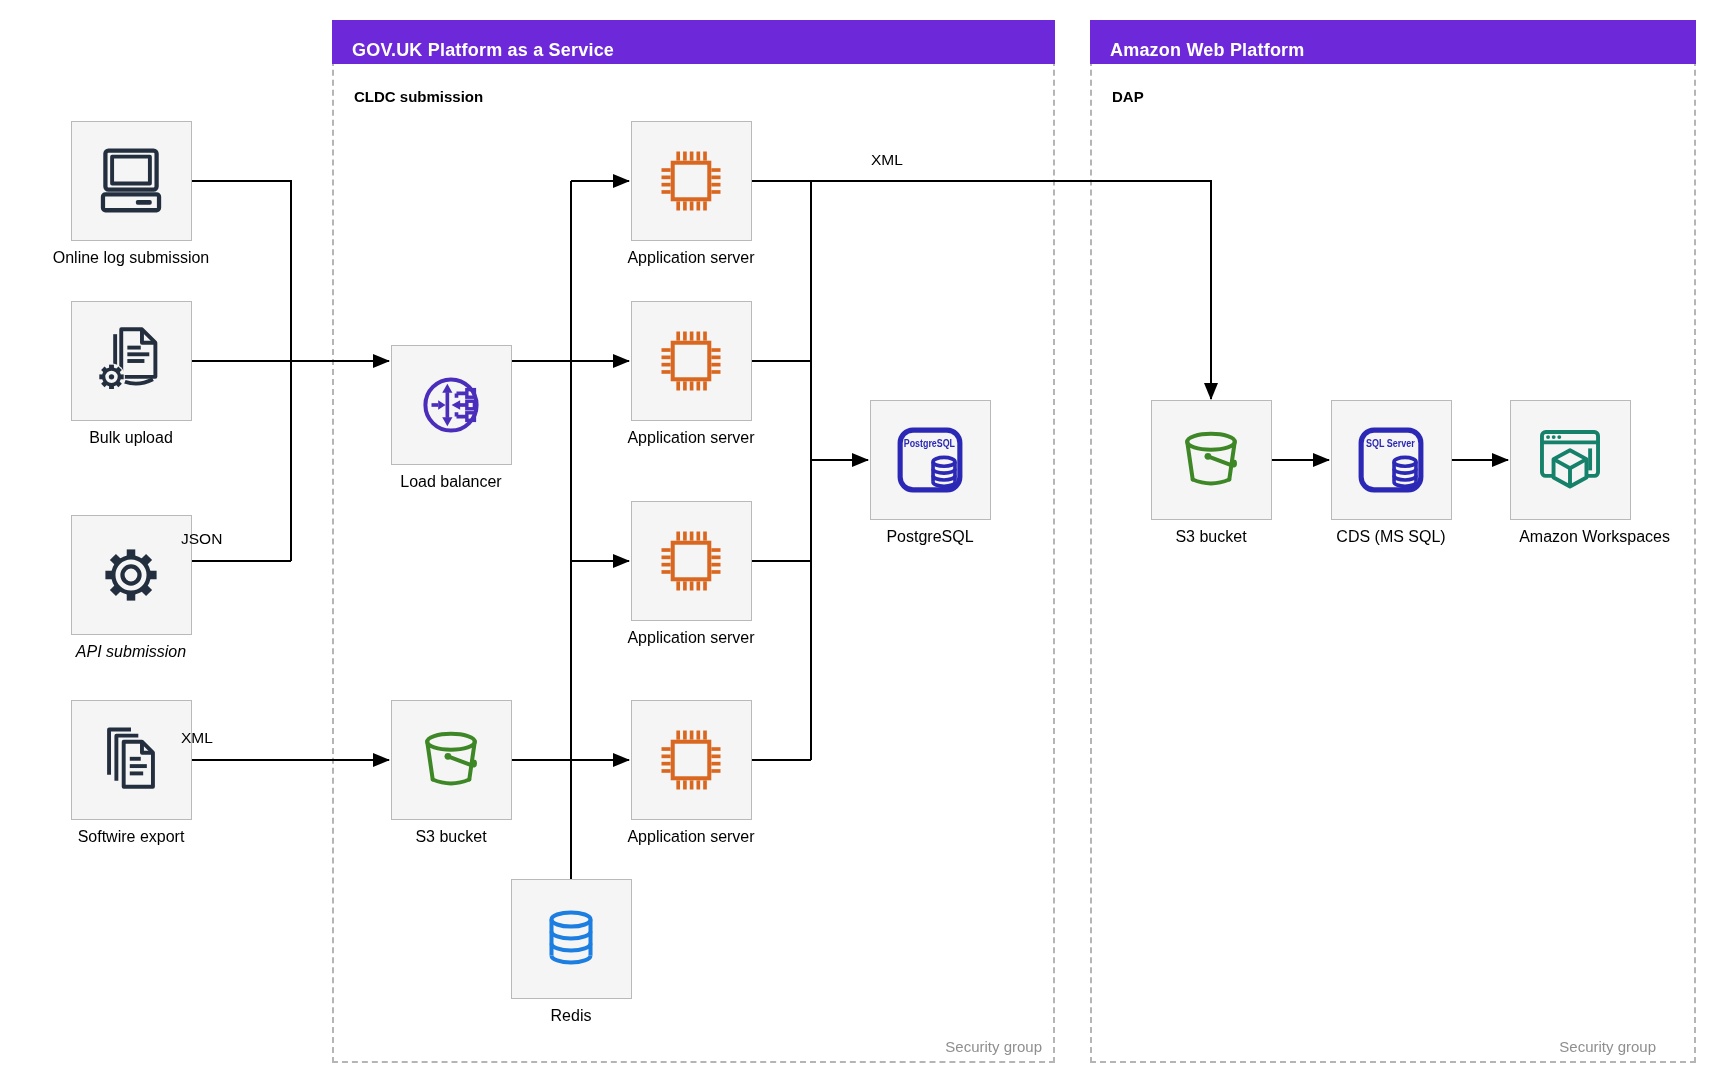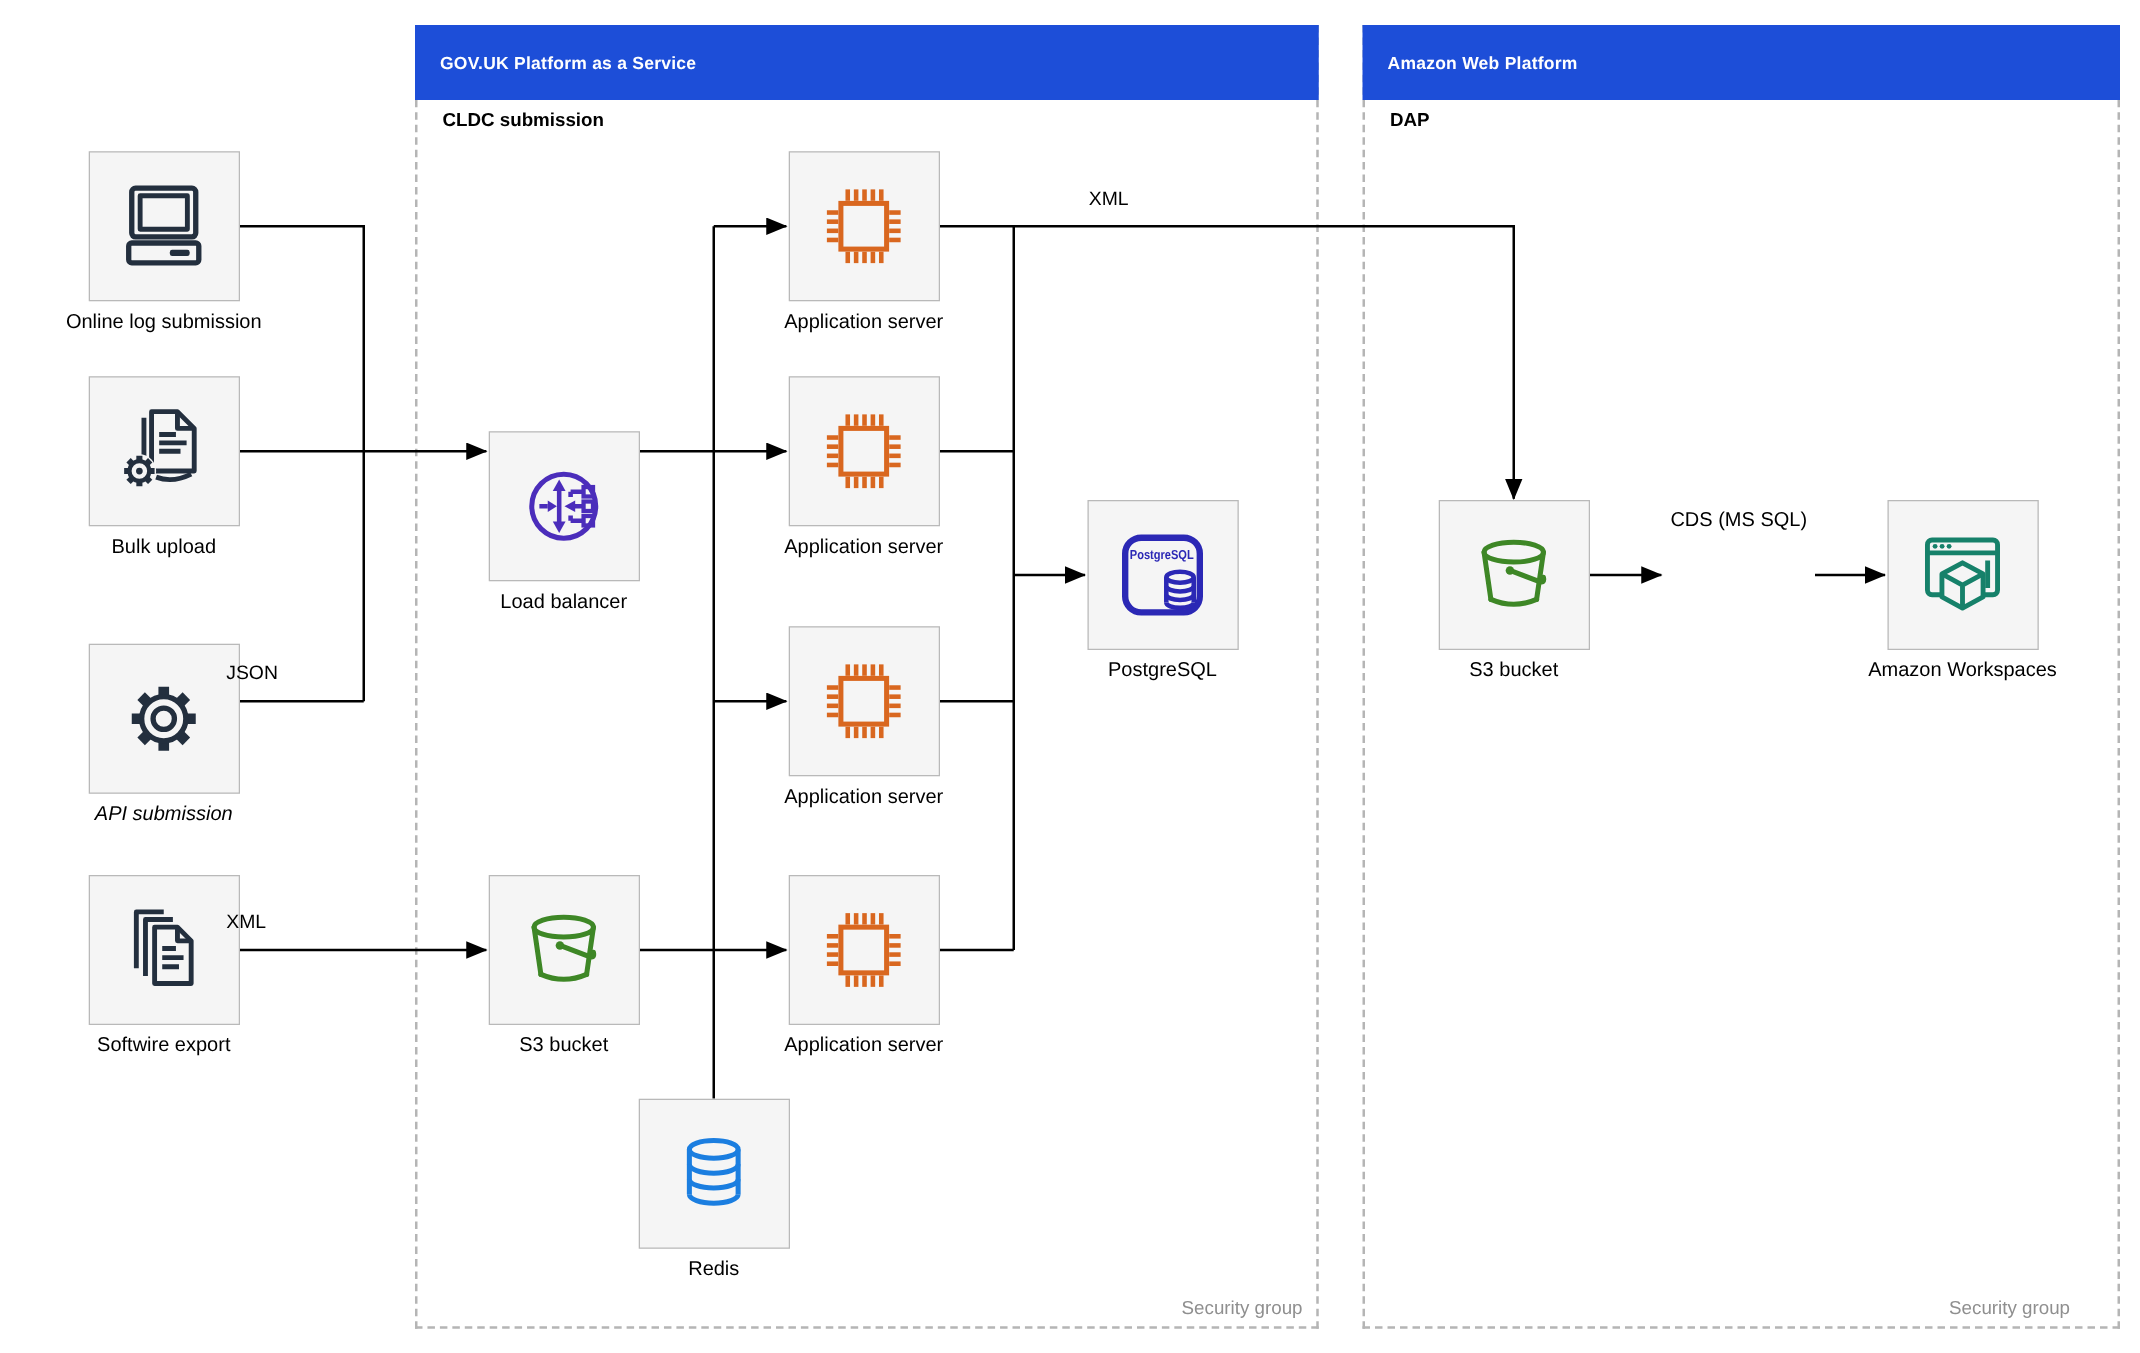--- a/index.html
+++ b/index.html
@@ -4,22 +4,22 @@
 <style>
   html,body{margin:0;padding:0;background:#ffffff;}
   body{
     width:1712px;height:1082px;position:relative;overflow:hidden;
     font-family:"Liberation Sans","DejaVu Sans",sans-serif;color:#111;
   }
   .container{
     position:absolute;border:2px dashed #b5b5b5;background:transparent;z-index:1;
   }
   .container .hdr{
-    position:absolute;top:-2px;left:-2px;right:-2px;height:60px;
-    background:#1d4ed8;color:#ffffff;font-weight:bold;font-size:14px;
+    position:absolute;top:-2px;left:-2px;right:-2px;height:44px;
+    background:#6d28d9;color:#ffffff;font-weight:bold;font-size:18px;
     line-height:60px;padding-left:20px;letter-spacing:.2px;
   }
   .container .sublabel{
     position:absolute;top:66px;left:20px;font-weight:bold;font-size:15px;color:#000;
   }
   .container .footer{
     position:absolute;bottom:6px;font-size:15px;color:#8f8f8f;
   }
   .wires{position:absolute;left:0;top:0;z-index:2;}
   .nodeWrap{position:absolute;width:200px;z-index:3;text-align:center;}
@@ -371,24 +371,39 @@
         <path d="M17,48 Q32,54.5 47,48"></path>
         <path d="M29.5,29 L48,36 Q52.5,38 51.5,33.5"></path>
       </g>
       <circle cx="29.5" cy="29" r="2.8" fill="#3e8726"></circle>
     </svg>
   </div>
   <div class="nlabel">S3 bucket</div>
 </div>
 
 <div class="nodeWrap" style="left:1291px;top:400px;">
+  <div class="box">
+    <svg width="78" height="78" viewBox="0 0 64 64">
+      <rect x="7.5" y="7.5" width="49" height="49" rx="10.5" fill="none" stroke="#2b28b5" stroke-width="4.2"></rect>
+      <text x="31.5" y="21.5" text-anchor="middle" font-size="8.5" font-weight="bold" fill="#2b28b5" textLength="40" lengthAdjust="spacingAndGlyphs">SQL Server</text>
+      <path d="M34.5,33.5 h18 V50 a9,3.6 0 0 1 -18,0 Z" fill="#f5f5f5"></path>
+      <g stroke="#2b28b5" fill="none" stroke-width="3">
+        <ellipse cx="43.5" cy="33.5" rx="9" ry="3.6"></ellipse>
+        <path d="M34.5,33.5 V50"></path>
+        <path d="M52.5,33.5 V50"></path>
+        <path d="M34.5,39.2 a9,3.6 0 0 0 18,0"></path>
+        <path d="M34.5,44.8 a9,3.6 0 0 0 18,0"></path>
+        <path d="M34.5,50 a9,3.6 0 0 0 18,0"></path>
+      </g>
+    </svg>
+  </div>
   <div class="nlabel">CDS (MS SQL)</div>
 </div>
 
-<div class="nodeWrap" style="left:1470px;top:400px;">
+<div class="nodeWrap" style="left:1470px;top:400px;text-align:right;">
   <div class="box">
     <svg width="78" height="78" viewBox="0 0 64 64">
       <g stroke="#16816a" fill="none" stroke-width="3.2" stroke-linejoin="round">
         <rect x="9" y="9" width="46" height="36" rx="3"></rect>
         <path d="M9,17.5 H55"></path>
         <path d="M48.5,22.5 V40.5"></path>
       </g>
       <g fill="#16816a">
         <circle cx="14" cy="13.2" r="1.6"></circle>
           <circle cx="18.6" cy="13.2" r="1.6"></circle>

